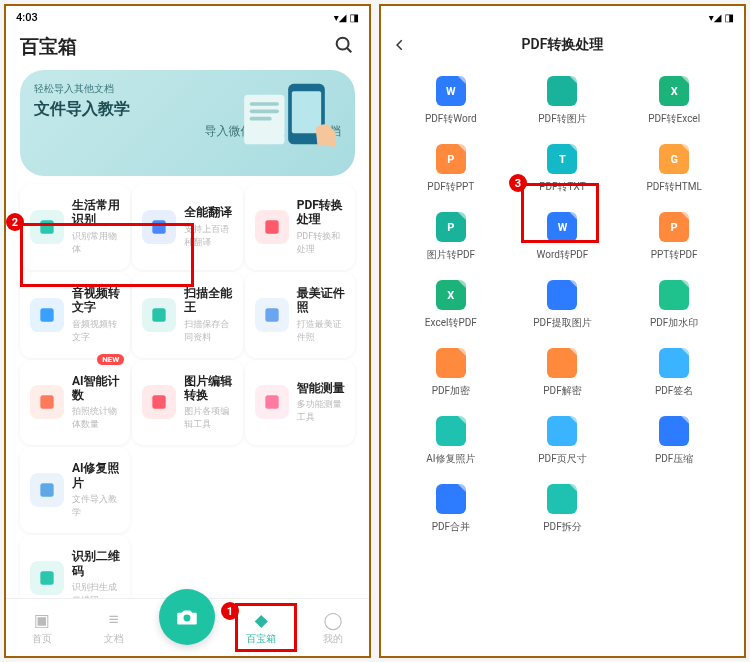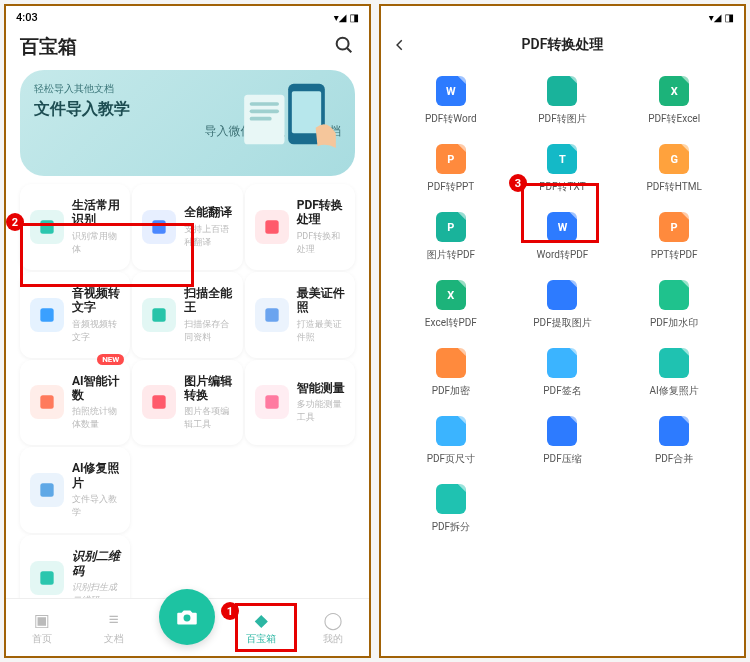--- a/index.html
+++ b/index.html
@@ -316,21 +316,21 @@
         <div class="feature-icon" style="background: rgba(95, 168, 230, 0.133);">
           <svg width="20" height="20" viewBox="0 0 24 24">
             <rect x="4" y="4" width="16" height="16" rx="3" fill="#5fa8e6"></rect>
           </svg>
         </div>
         <div>
           <div class="feature-title">AI修复照片</div>
           <div class="feature-sub">文件导入教学</div>
         </div>
       </div>
-      <div class="feature" style="grid-column: 1 / 2; font-style: italic;">
+      <div class="feature" style="grid-column: 1 / 2;">
         <div class="feature-icon" style="background: rgba(43, 198, 174, 0.133);">
           <svg width="20" height="20" viewBox="0 0 24 24">
             <rect x="4" y="4" width="16" height="16" rx="3" fill="#2bc6ae"></rect>
           </svg>
         </div>
         <div>
           <div class="feature-title">识别二维码</div>
           <div class="feature-sub">识别扫生成二维码</div>
         </div>
       </div>
@@ -468,20 +468,26 @@
         </div>
         <div class="tool-label">PDF加水印</div>
       </div>
       <div class="tool">
         <div class="tool-icon" style="background: rgb(255, 138, 61);">
           <div class="fold"></div>
         </div>
         <div class="tool-label">PDF加密</div>
       </div>
       <div class="tool">
+        <div class="tool-icon" style="background: rgb(255, 138, 61);">
+          <div class="fold"></div>
+        </div>
+        <div class="tool-label">PDF解密</div>
+      </div>
+      <div class="tool">
         <div class="tool-icon" style="background: rgb(59, 180, 255);">
           <div class="fold"></div>
         </div>
         <div class="tool-label">PDF签名</div>
       </div>
       <div class="tool">
         <div class="tool-icon" style="background: rgb(31, 194, 177);">
           <div class="fold"></div>
         </div>
         <div class="tool-label">AI修复照片</div>

